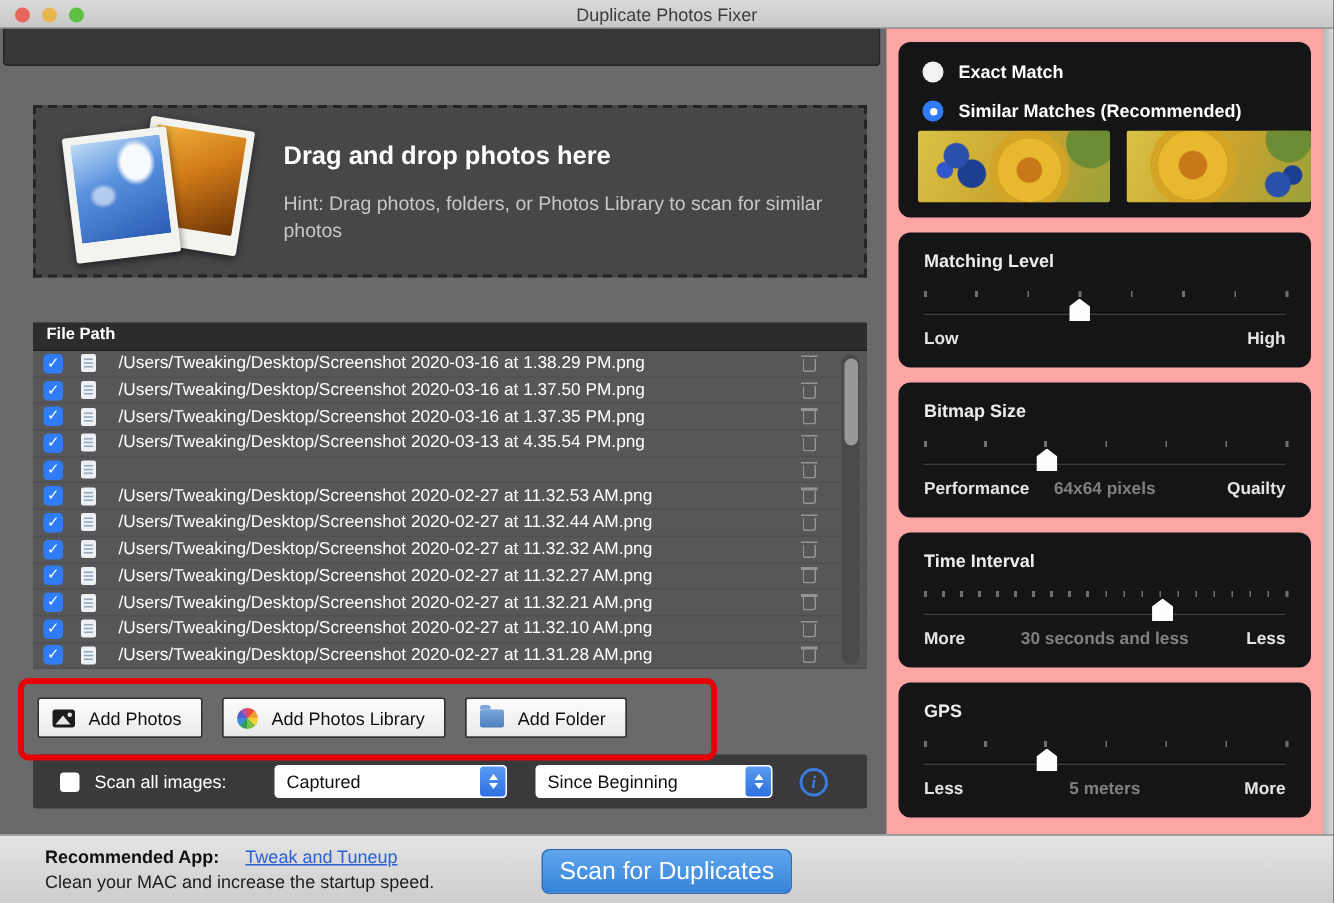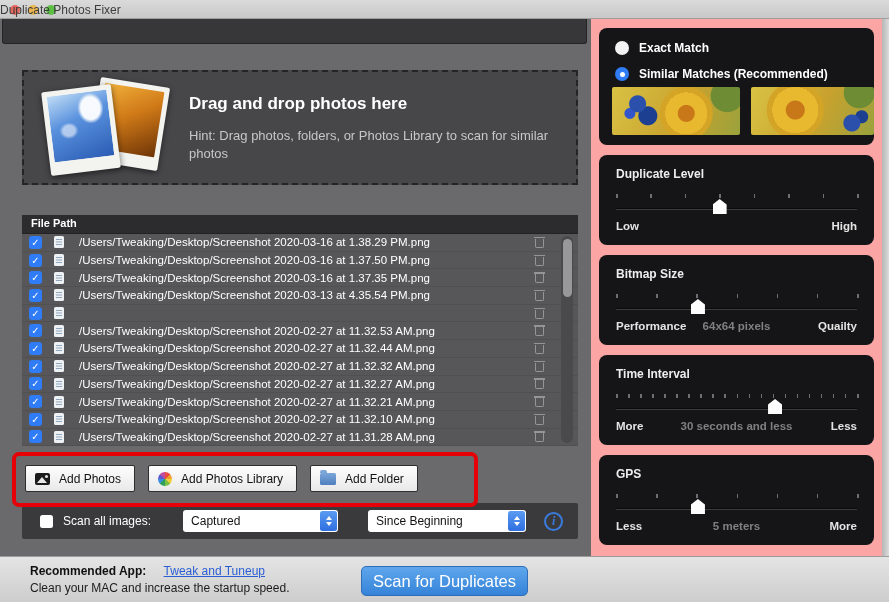--- a/index.html
+++ b/index.html
@@ -5,21 +5,21 @@
   * { margin:0; padding:0; box-sizing:border-box; }
   html,body { width:889px; height:602px; overflow:hidden; }
   body { font-family:"Liberation Sans","DejaVu Sans",sans-serif; background:#6a6a6c; position:relative; }
 
   
   .titlebar { position:absolute; left:0; top:0; width:889px; height:19px;
     background:linear-gradient(#dadada,#c8c8c8); border-bottom:1px solid #9f9f9f; z-index:30; }
   .lights { position:absolute; left:10px; top:5px; display:flex; gap:8px; }
   .light { width:10px; height:10px; border-radius:50%; }
   .light.red { background:#e5675e; } .light.yellow { background:#e9b54e; } .light.green { background:#5dc045; }
-  .win-title { position:absolute; left:0; right:0; top:3px; font-size:12px; color:#3c3c3c; }
+  .win-title { position:absolute; left:0; right:0; top:3px; text-align:center; font-size:12px; color:#3c3c3c; }
 
   
   .left-panel { position:absolute; left:0; top:19px; width:591px; height:537px; background:#6a6a6c; }
   .right-panel { position:absolute; left:591px; top:19px; width:291px; height:537px; background:#fca5a5; padding:9px 8px 0 8px; }
   .right-edge { position:absolute; left:882px; top:19px; width:7px; height:537px; background:linear-gradient(90deg,#b6b6b6,#dcdcdc); }
   .toolbar-strip { position:absolute; left:2px; top:0; width:585px; height:25px; background:#373739; border:1px solid #242426; border-top:none; border-radius:0 0 3px 3px; }
 
   
   .dropzone { position:absolute; left:22px; top:51px; width:556px; height:115px;
     background:#47474a; border:2px dashed #242426; }
@@ -76,21 +76,21 @@
     background:#7ba6d9; border-radius:2px 2px 0 0; }
 
   
   .scan-bar { position:absolute; left:22px; top:484px; width:556px; height:36px; background:#3a3a3d;
     border-radius:2px; display:flex; align-items:center; }
   .scan-check { width:13px; height:13px; margin-left:18px; background:#ffffff; border-radius:2.5px; }
   .scan-label { margin-left:10px; font-size:12px; font-weight:normal; color:#fff; }
   .dropdown { height:22px; background:#ffffff; border-radius:3px; display:flex; align-items:center;
     position:relative; font-size:12px; color:#111; }
   .dd1 { width:155px; margin-left:32px; }
-  .dd2 { width:158px; margin-left:30px; }
+  .dd2 { width:158px; margin-left:19px; }
   .dd-value { padding-left:8px; }
   .dd-stepper { position:absolute; right:1px; top:1px; width:17px; height:20px; border-radius:2.5px;
     background:linear-gradient(#5a9bf2,#2f6fe0); display:flex; flex-direction:column; align-items:center; justify-content:center; gap:2px; }
   .tri-up { width:0; height:0; border-left:3.5px solid transparent; border-right:3.5px solid transparent; border-bottom:4px solid #fff; }
   .tri-down { width:0; height:0; border-left:3.5px solid transparent; border-right:3.5px solid transparent; border-top:4px solid #fff; }
   .info-icon { width:19px; height:19px; margin-left:18px; border:2px solid #3a7bdc; border-radius:50%;
     color:#3a7bdc; font-size:12px; font-weight:bold; font-style:italic; text-align:center; line-height:15px; font-family:"Liberation Serif","DejaVu Serif",serif; }
 
   
   .card { background:#151517; border-radius:8px; }
@@ -344,21 +344,21 @@
     </div>
     <div class="radio-row r2">
       <span class="radio on"></span>
       <span class="radio-label">Similar Matches (Recommended)</span>
     </div>
     <div class="sample-img left"></div>
     <div class="sample-img right"></div>
   </div>
   <div id="slider-cards">
   <div class="card slider-card">
-    <div class="sc-title">Duplicate Level</div>
+    <div class="sc-title">Matching Level</div>
     <div class="track-area">
       <div class="track-line"></div>
       <div class="thumb" style="left: 43%;"></div>
     <span class="tick" style="left: 0%;"></span>
           <span class="tick" style="left: 14.2857%;"></span>
           <span class="tick" style="left: 28.5714%;"></span>
           <span class="tick" style="left: 42.8571%;"></span>
           <span class="tick" style="left: 57.1429%;"></span>
           <span class="tick" style="left: 71.4286%;"></span>
           <span class="tick" style="left: 85.7143%;"></span>

